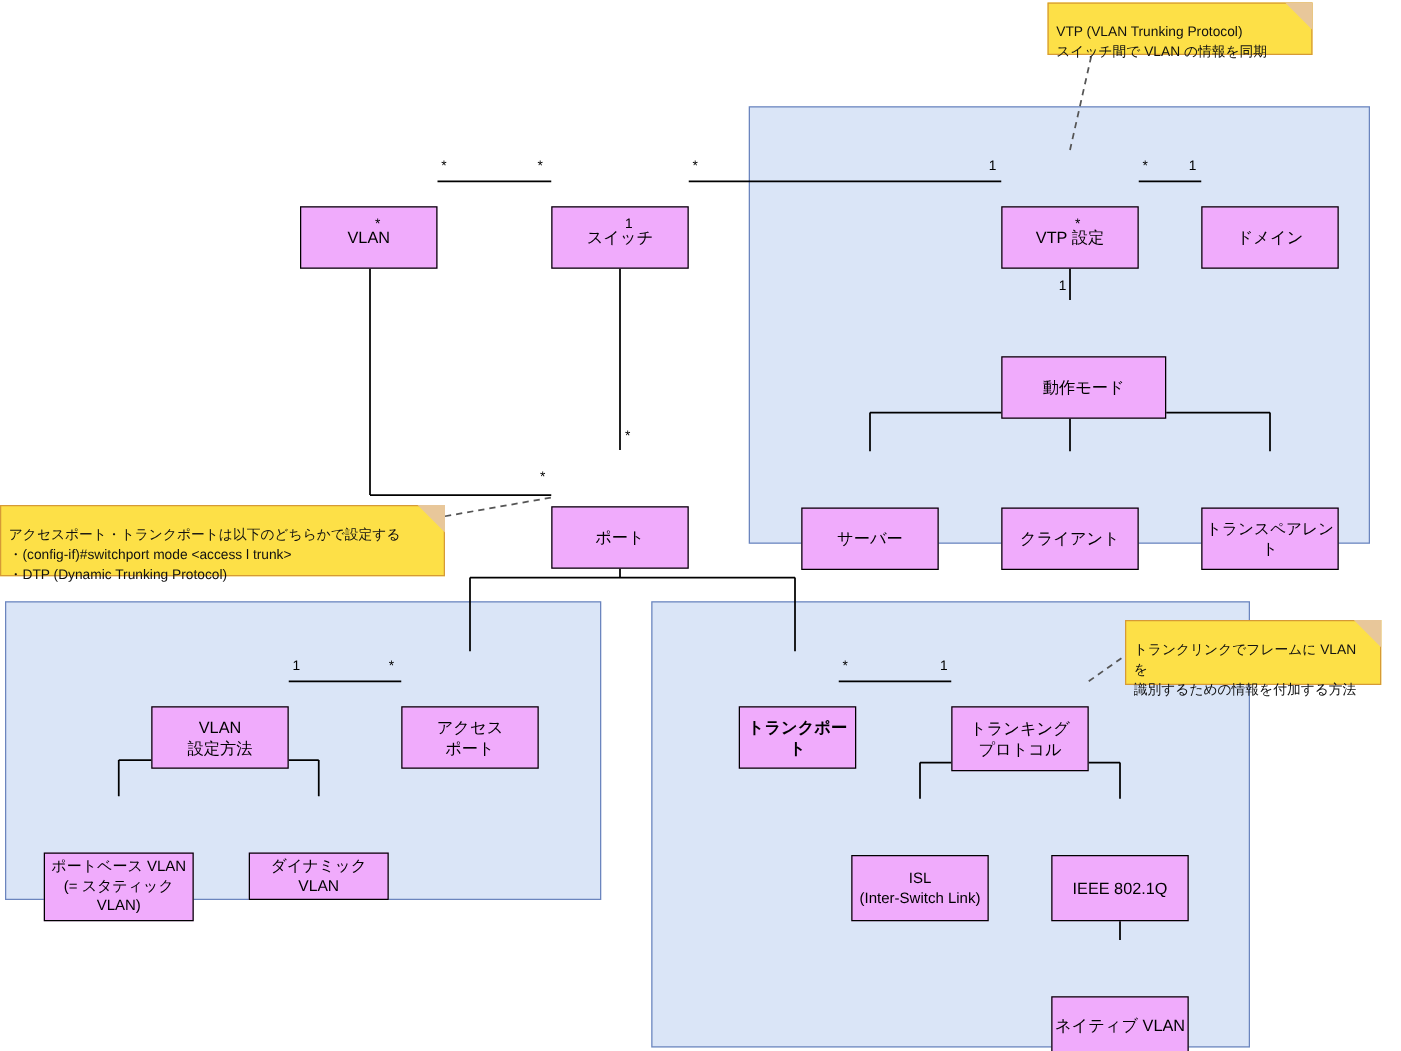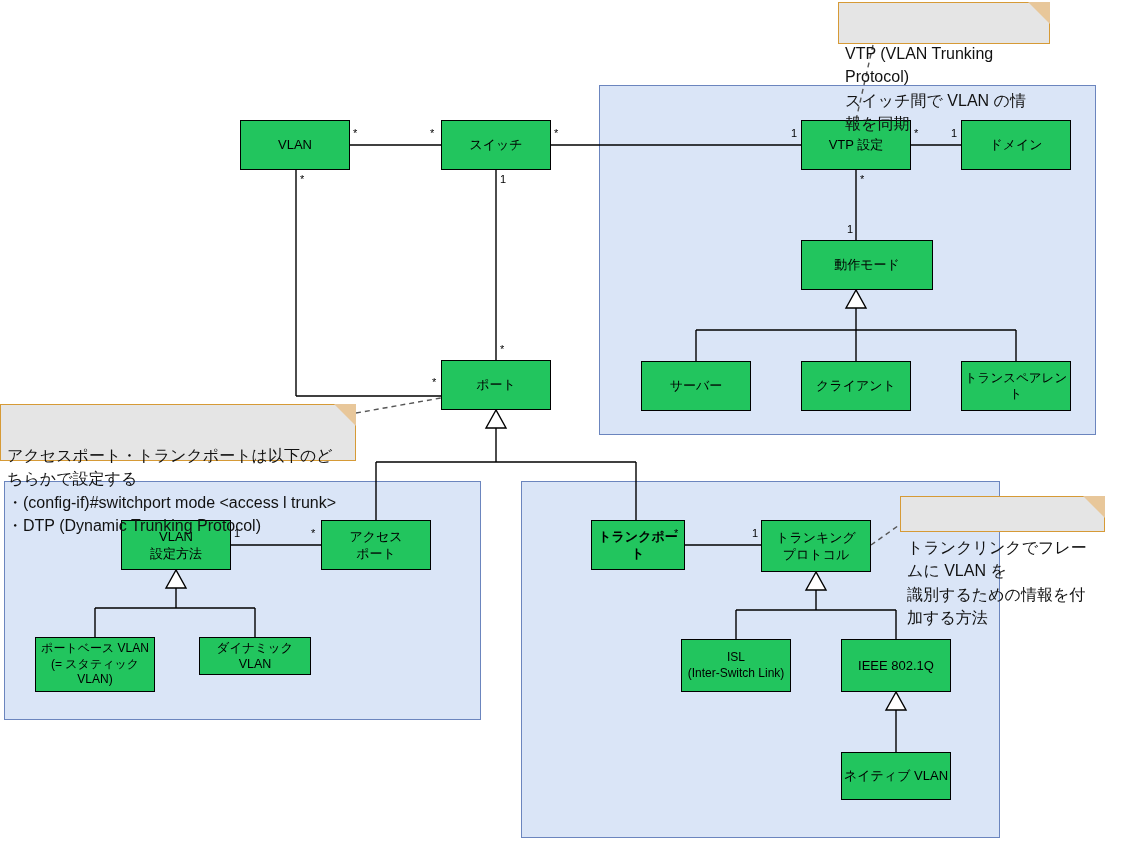--- a/index.html
+++ b/index.html
@@ -30,42 +30,43 @@
     pointer-events: none;
   }
   .panel {
     position: absolute;
     background: #dae5f7;
     border: 1px solid #6b85be;
     box-sizing: border-box;
   }
   .uml-box {
     position: absolute;
-    background: #22c55e;
+    background: #f0abfc;
     border: 1.4px solid #000000;
     box-sizing: border-box;
     display: flex;
     align-items: center;
     justify-content: center;
     text-align: center;
     font-size: 13px;
     color: #000000;
     line-height: 1.32;
     white-space: pre-line;
     z-index: 5;
+    margin-top: 45px;
   }
   .note {
     position: absolute;
-    background: #e5e5e5;
+    background: #fde047;
     border: 1.2px solid #d69a36;
     box-sizing: border-box;
-    font-size: 16px;
+    font-size: 11px;
     color: #111111;
     line-height: 1.45;
-    padding: 16px 8px 4px 6px;
+    padding: 0 8px 4px 6px;
     white-space: pre-line;
     z-index: 7;
   }
   .note .fold {
     position: absolute;
     right: -1px;
     top: -1px;
     width: 0;
     height: 0;
     border-left: 22px solid transparent;
@@ -209,19 +210,19 @@
     <span class="fold"></span>
   </div>
 
   <div class="note" style="left:0px; top:404px; width:356px; height:57px;">
     <span>アクセスポート・トランクポートは以下のどちらかで設定する
 ・(config-if)#switchport mode &lt;access l trunk&gt;
 ・DTP (Dynamic Trunking Protocol)</span>
     <span class="fold"></span>
   </div>
 
-  <div class="note" style="left:900px; top:496px; width:205px; height:36px;">
+  <div class="note" style="left:900px; top:496px; width:205px; height:52px;">
     <span>トランクリンクでフレームに VLAN を
 識別するための情報を付加する方法</span>
     <span class="fold"></span>
   </div>
 
 </div>
 
 </body></html>

